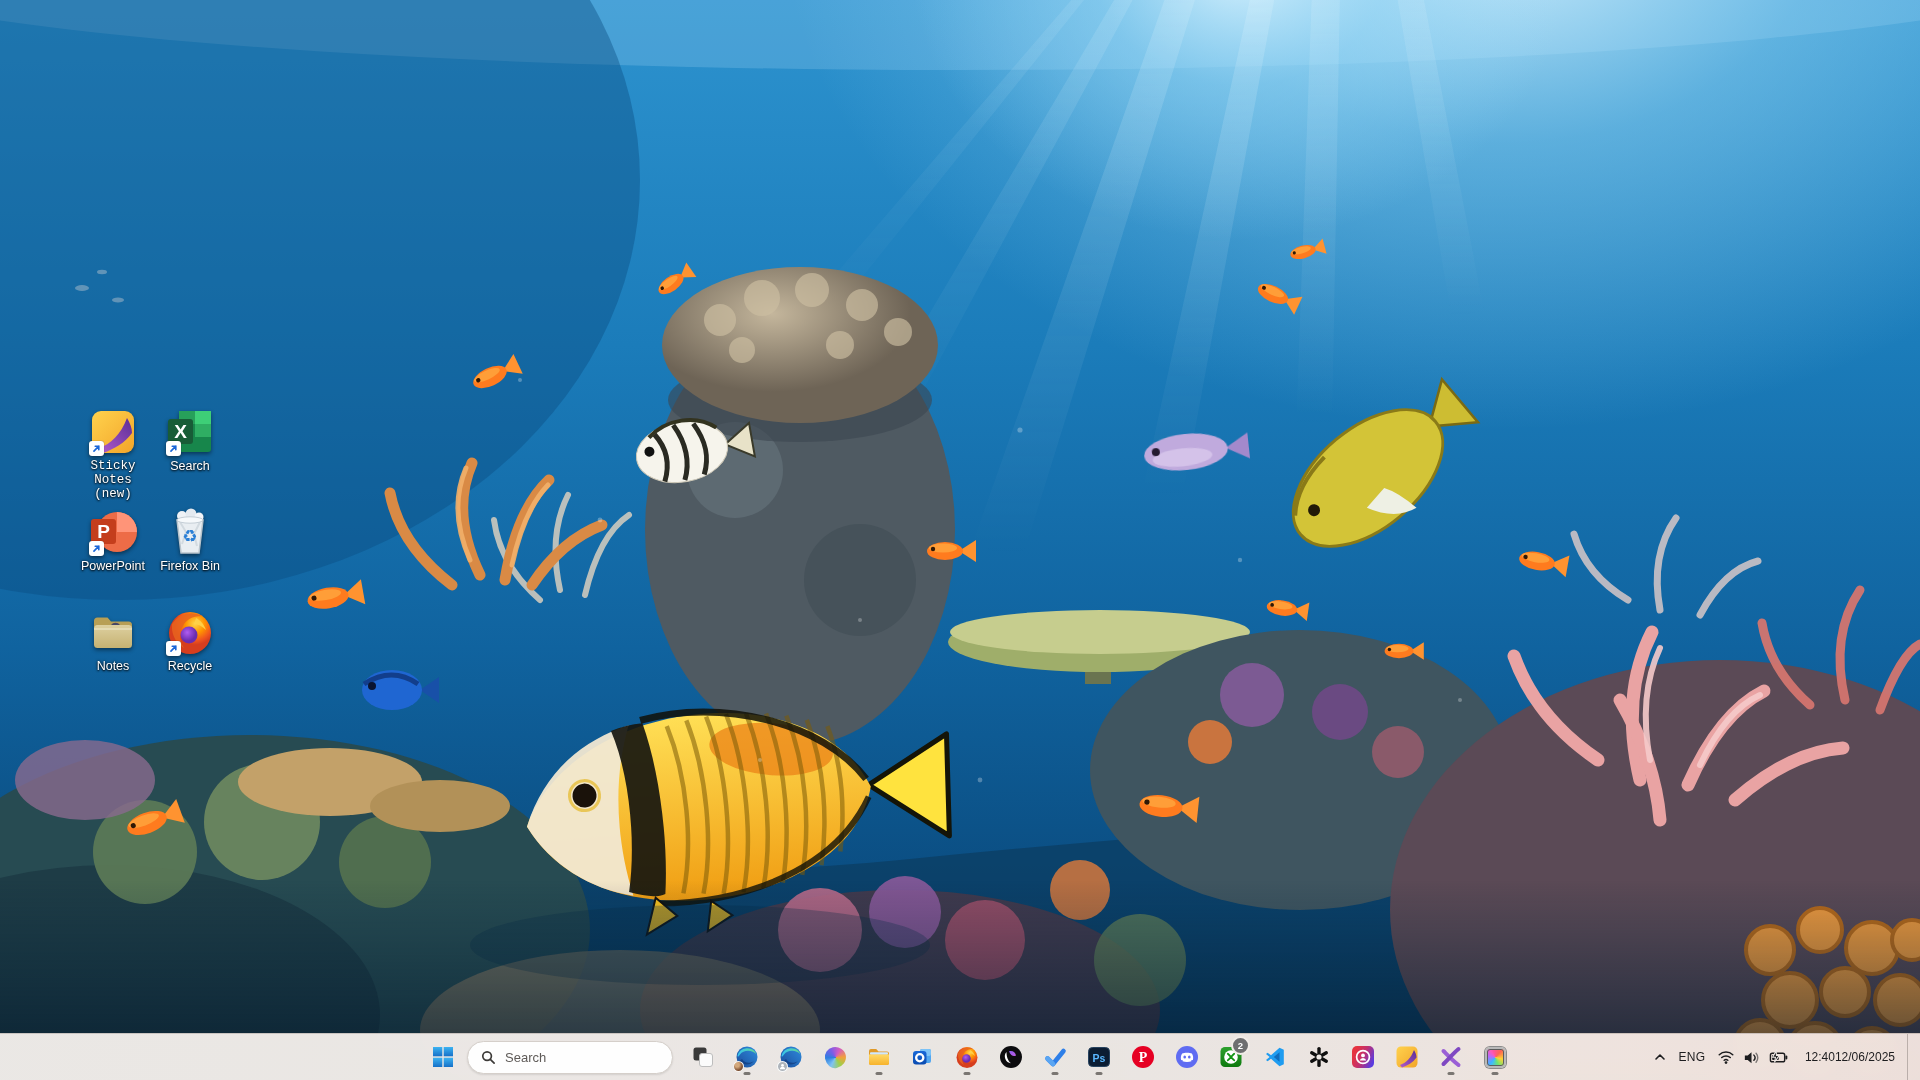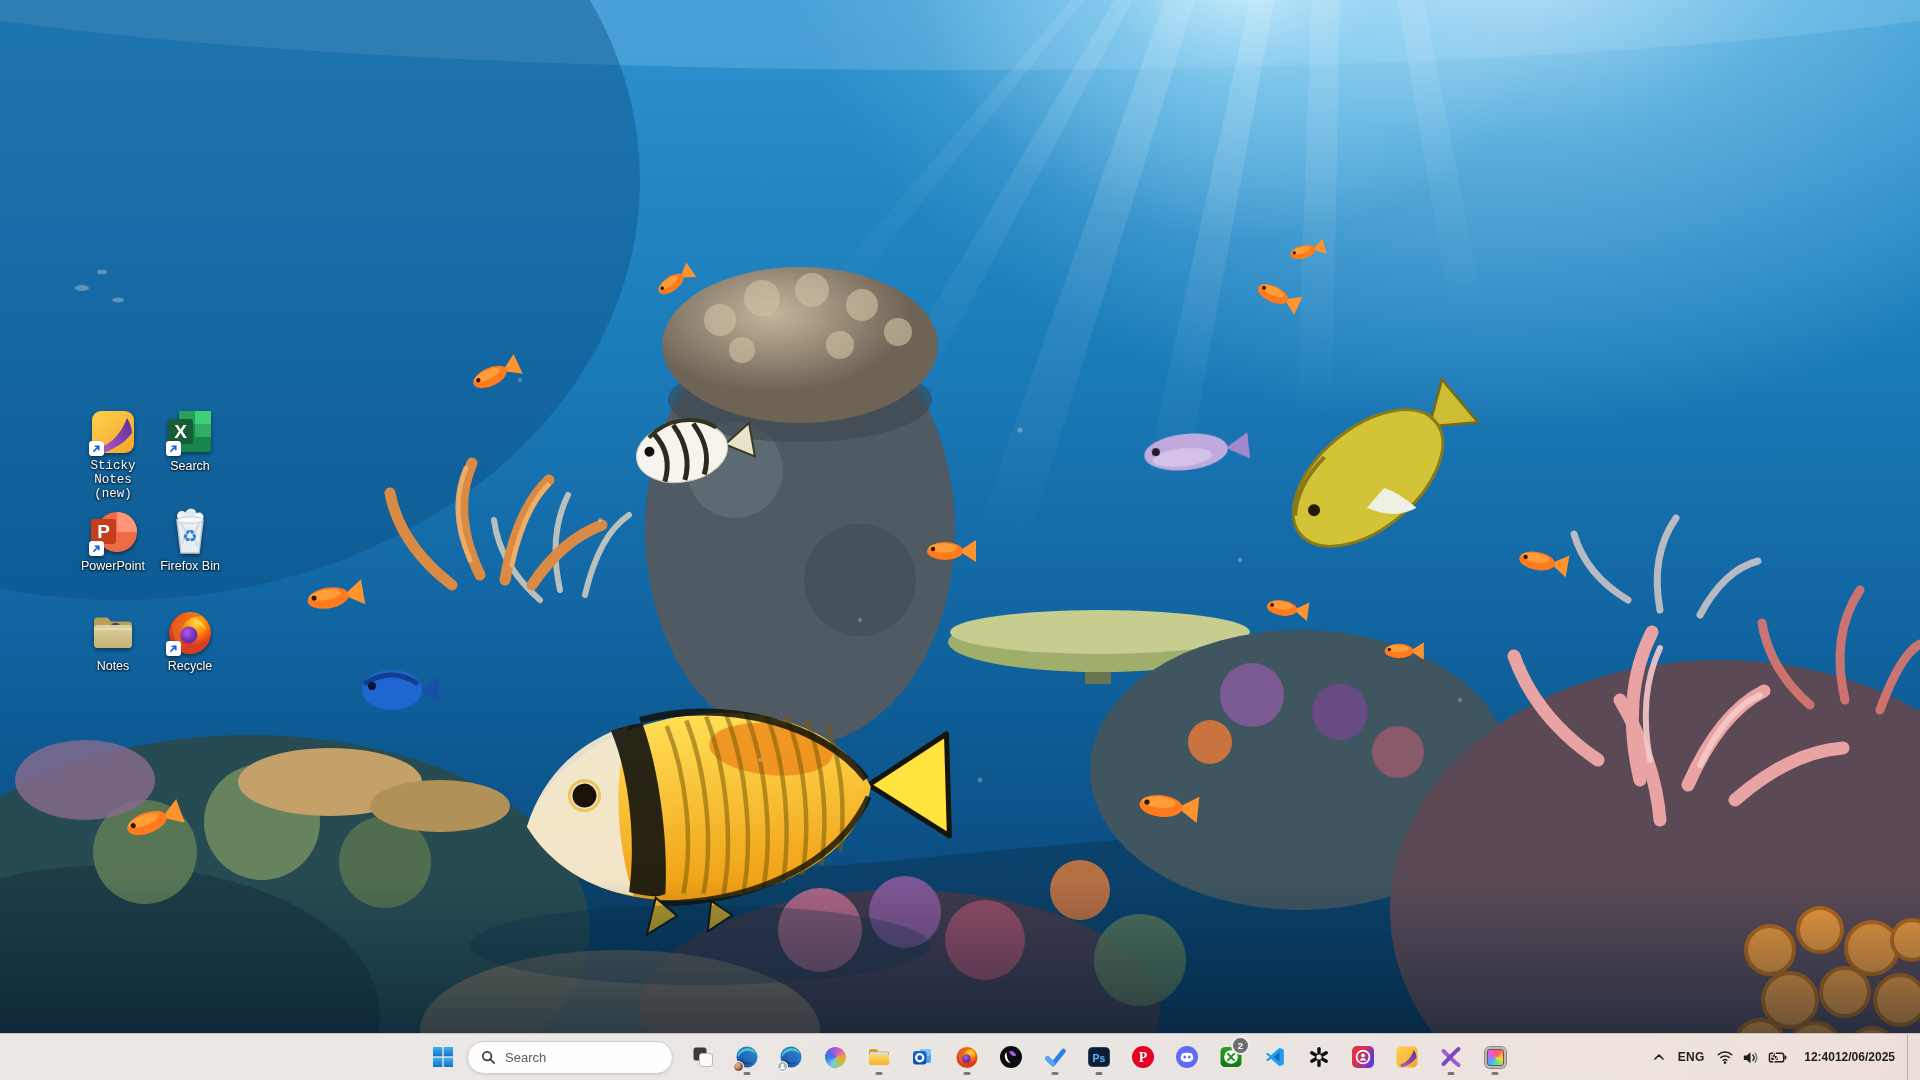--- a/index.html
+++ b/index.html
@@ -41,21 +41,21 @@
     background:conic-gradient(from 220deg,#7fc3f2,#2e7fe0,#7a5ce8,#d45cc0,#f2a03c,#9ed04a,#7fc3f2);}
   .we{width:21px;height:21px;border-radius:5px;border:2px solid #b9b9b9;box-sizing:border-box;
     box-shadow:0 0 0 1px #5c5c5c inset,0 0 0 1px #8b8b8b;
     background:conic-gradient(from 40deg,#ff6a5a,#ffd24a,#79e07a,#4ab3ff,#b06ef0,#ff5a9e,#ff6a5a);
     filter:saturate(1.15);}
   .rgapp{width:22px;height:22px;border-radius:5px;position:relative;
     background:linear-gradient(115deg,#e63340 18%,#c03070 50%,#5a3be0 88%);
     display:flex;align-items:center;justify-content:center;}
 
   .tray{position:absolute;right:6px;top:0;height:46px;display:flex;align-items:center;}
-  .trbtn{height:40px;border-radius:6px;display:flex;align-items:center;justify-content:center;color:#1d1d1f;font-weight:bold;}
+  .trbtn{height:40px;border-radius:6px;display:flex;align-items:center;justify-content:center;color:#1d1d1f;}
   .lang{width:36px;font-size:12px;letter-spacing:.3px;}
   .qset{display:flex;align-items:center;gap:7px;padding:0 7px;}
   .clock{padding:0 9px;text-align:right;font-size:12px;line-height:15px;color:#1d1d1f;}
   .sdesk{width:6px;height:46px;margin-left:3px;border-left:1px solid rgba(95,85,80,.35);}
 </style>
 </head>
 <body>
 
 <div class="stage">
 

